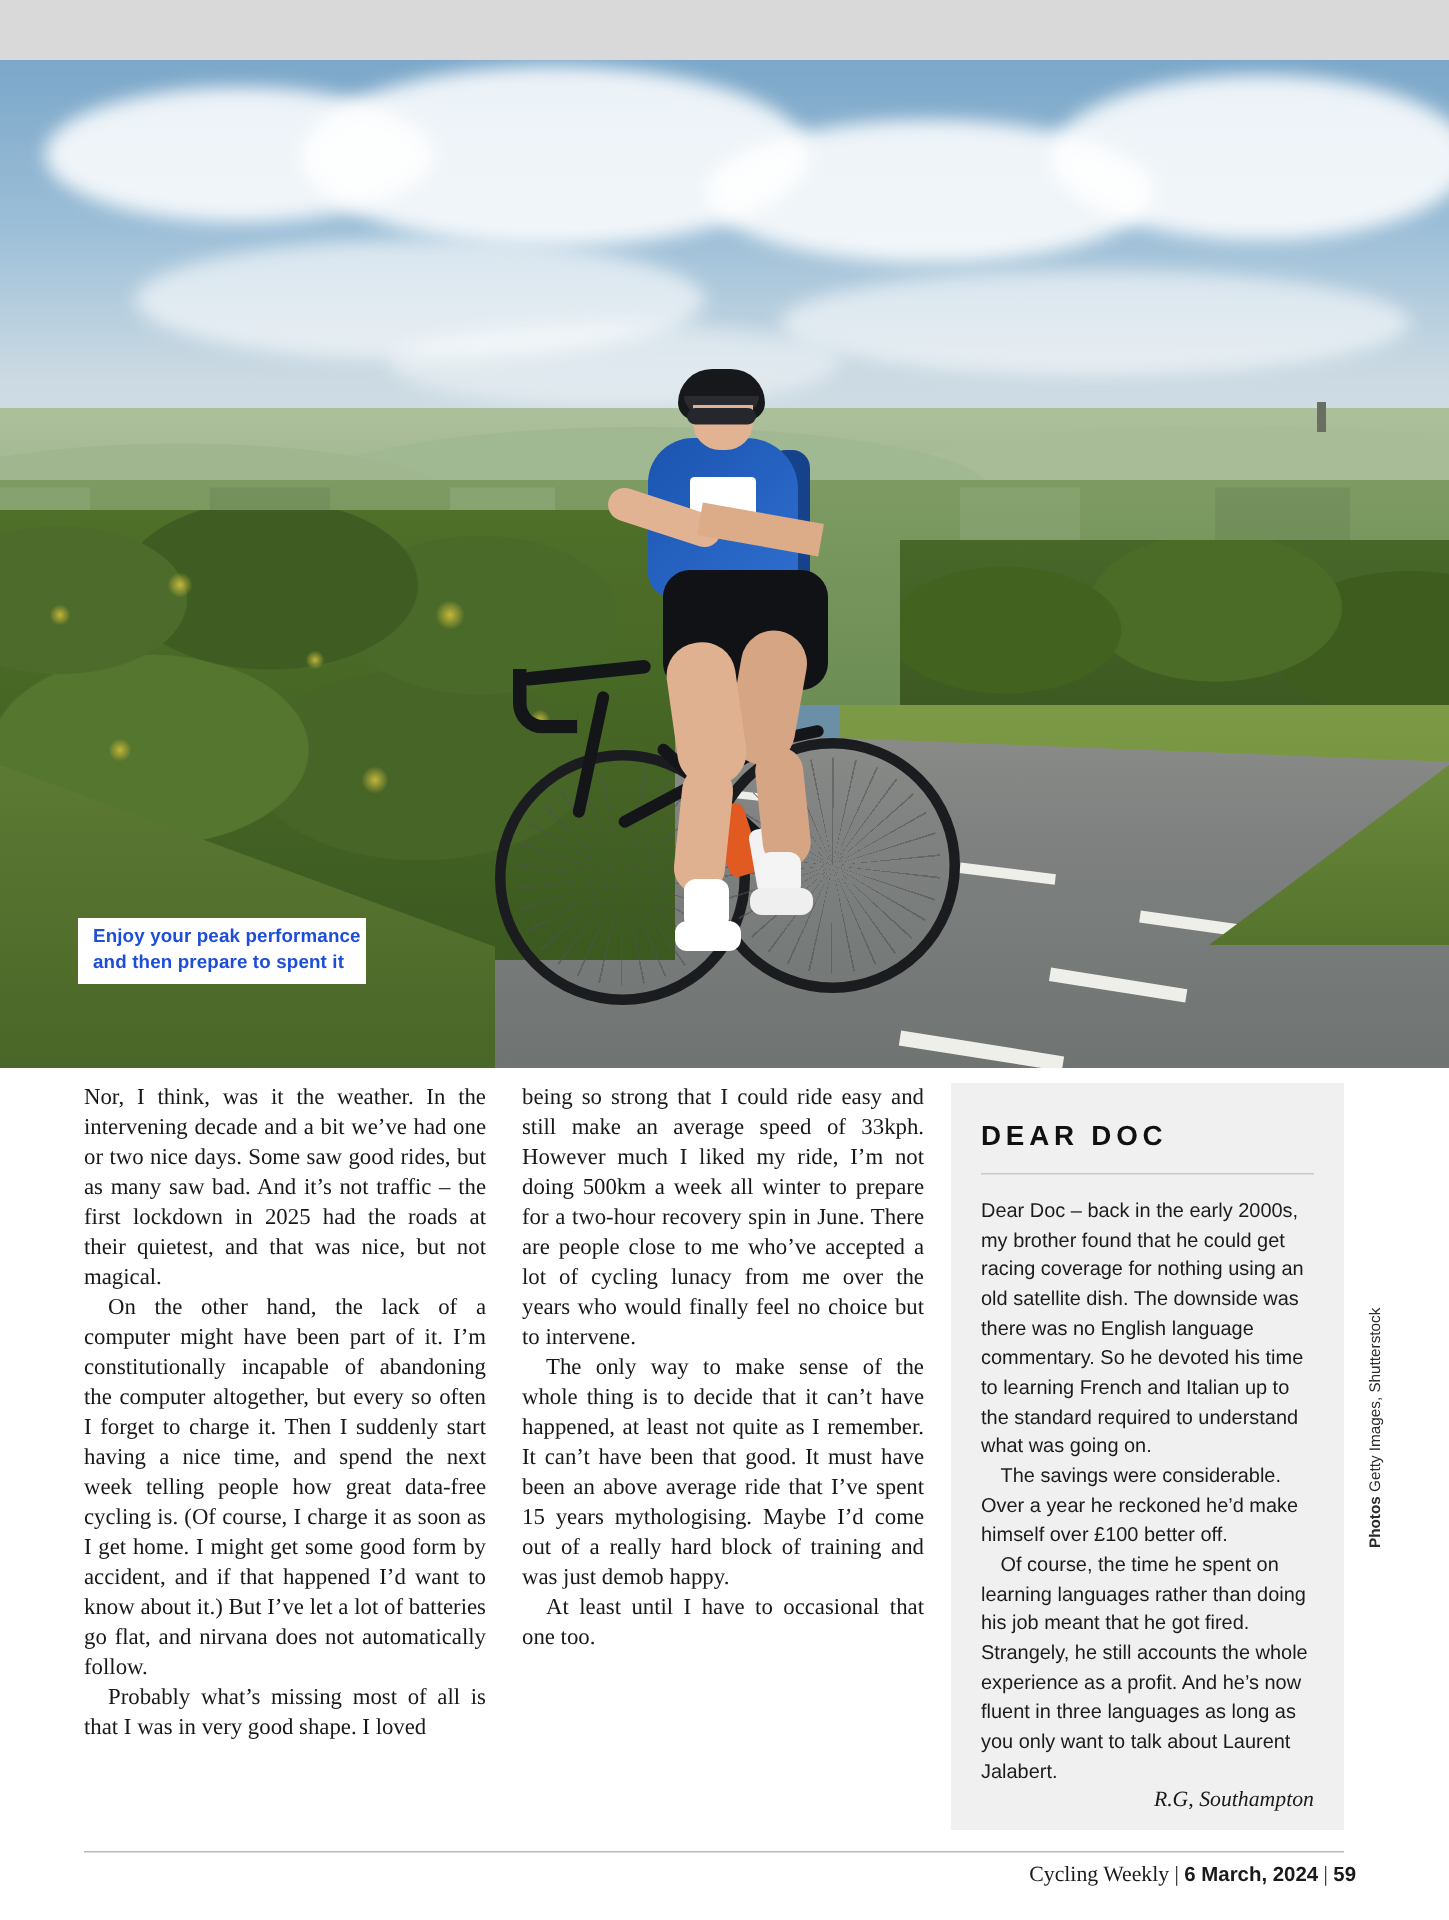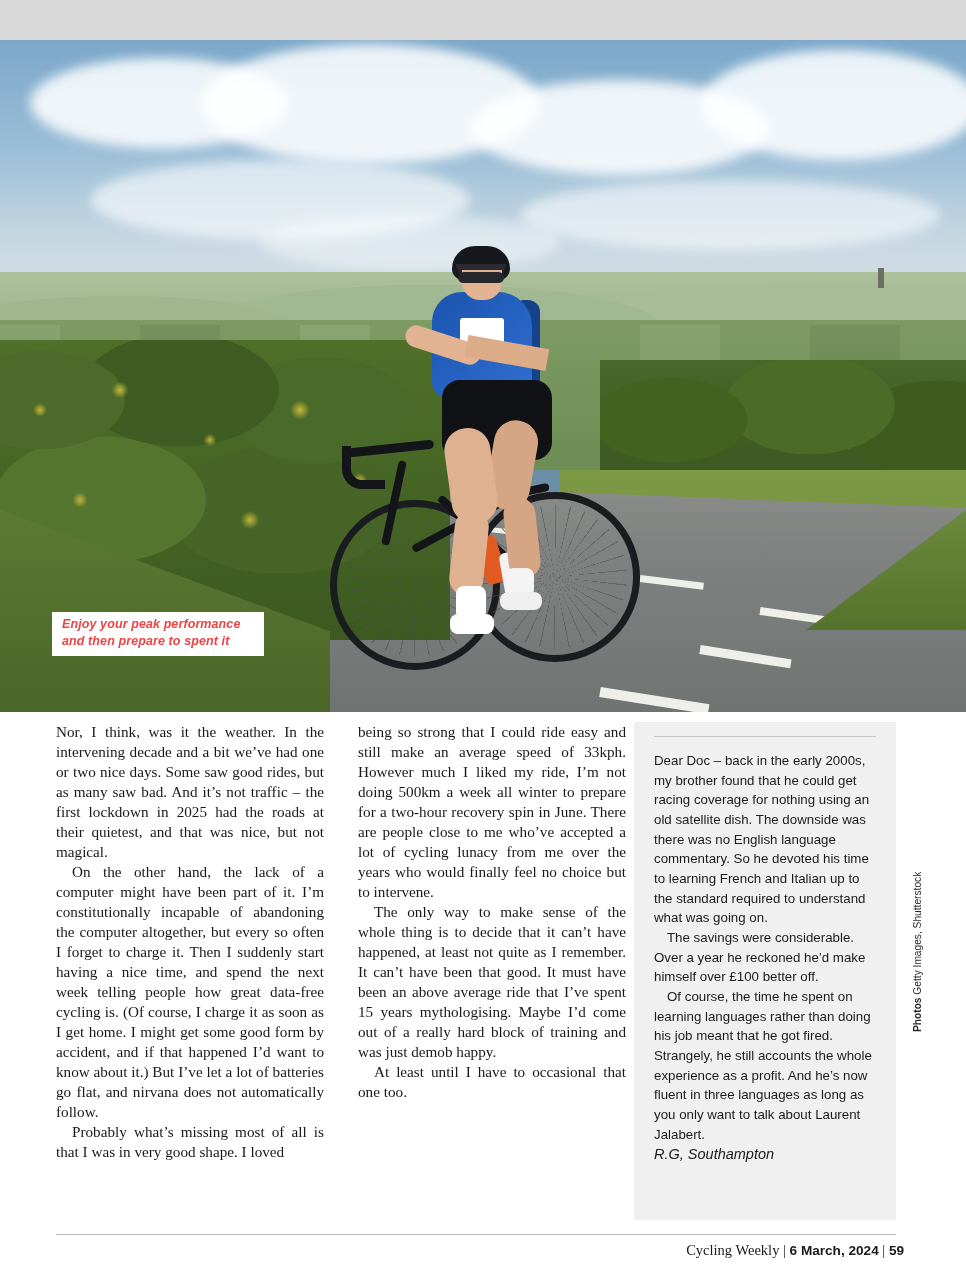--- a/index.html
+++ b/index.html
@@ -209,29 +209,28 @@
   .bars { position:absolute; top: 44px; left: 18px; width: 86px; height: 9px; background:#141519; border-radius:5px; transform: rotate(-6deg);}
   .hood-l { position:absolute; top: 46px; left: 12px; width: 34px; height: 34px; border-left: 9px solid #141519; border-bottom: 9px solid #141519; border-radius: 0 0 0 20px;}
   .bottle { position:absolute; top: 136px; left: 150px; width: 22px; height: 48px; background:#e05a21; border-radius: 6px; transform: rotate(-18deg);}
   .bottle2 { position:absolute; top: 152px; left: 172px; width: 20px; height: 44px; background:#f2f2f2; border-radius: 6px; transform: rotate(-10deg);}
 
   .caption {
     position: absolute;
     left: 52px;
     top: 612px;
     background: #ffffff;
-    color: #ef4444;
+    color: #1d4ed8;
     font-family: "Liberation Sans", sans-serif;
     font-size: 12.5px;
     line-height: 1.38;
     font-weight: 600;
-    padding: 4px 24px 5px 10px;
+    padding: 4px 4px 5px 10px;
     max-width: 200px;
     letter-spacing: .1px;
-    font-style: italic;
   }
 
   
   .content {
     position: absolute;
     top: 722px;
     left: 0;
     width: 966px;
     height: 500px;
   }
@@ -240,21 +239,21 @@
     top: 0;
     font-family: "Liberation Serif", serif;
     font-size: 15.2px;
     line-height: 1.315;
     text-align: justify;
     color: #18181a;
   }
   .col p { margin: 0; }
   .col p + p { text-indent: 16px; }
   .col1 { left: 56px;  width: 268px; }
-  .col2 { left: 358px; width: 268px; }
+  .col2 { left: 348px; width: 268px; }
 
   
   .doc-box {
     position: absolute;
     top: 722px;
     left: 634px;
     width: 262px;
     height: 498px;
     background: #f0f0f0;
   }
@@ -274,24 +273,25 @@
   .doc-body {
     font-family: "Liberation Sans", sans-serif;
     font-size: 13.3px;
     line-height: 1.48;
     color: #1b1b1b;
     padding: 14px 22px 0 20px;
   }
   .doc-body p { margin: 0; }
   .doc-body p + p { text-indent: 13px; }
   .doc-sign {
-    font-family: Liberation Sans, sans-serif;
+    font-family: Liberation Serif, serif;
     font-style: italic;
     font-size: 14.5px;
     padding: 2px 20px 0 20px;
+    text-align: right;
   }
 
   
   .credit {
     position: absolute;
     left: 912px;
     top: 1032px;
     transform: rotate(-90deg);
     transform-origin: left top;
     white-space: nowrap;
@@ -414,20 +414,21 @@
     <p>Probably what’s missing most of all is that I was in very good shape. I loved</p>
   </div>
   <div class="col col2">
     <p>being so strong that I could ride easy and still make an average speed of 33kph. However much I liked my ride, I’m not doing 500km a week all winter to prepare for a two-hour recovery spin in June. There are people close to me who’ve accepted a lot of cycling lunacy from me over the years who would finally feel no choice but to intervene.</p>
     <p>The only way to make sense of the whole thing is to decide that it can’t have happened, at least not quite as I remember. It can’t have been that good. It must have been an above average ride that I’ve spent 15 years mythologising. Maybe I’d come out of a really hard block of training and was just demob happy.</p>
     <p>At least until I have to occasional that one too.</p>
   </div>
 </div>
 
 <div class="doc-box">
+  <div class="doc-title">DEAR DOC</div>
   <div class="doc-rule"></div>
   <div class="doc-body">
     <p>Dear Doc – back in the early 2000s, my brother found that he could get racing coverage for nothing using an old satellite dish. The downside was there was no English language commentary. So he devoted his time to learning French and Italian up to the standard required to understand what was going on.</p>
     <p>The savings were considerable. Over a year he reckoned he’d make himself over £100 better off.</p>
     <p>Of course, the time he spent on learning languages rather than doing his job meant that he got fired. Strangely, he still accounts the whole experience as a profit. And he’s now fluent in three languages as long as you only want to talk about Laurent Jalabert.</p>
   </div>
   <div class="doc-sign">R.G, Southampton</div>
 </div>
 
 <div class="credit">

